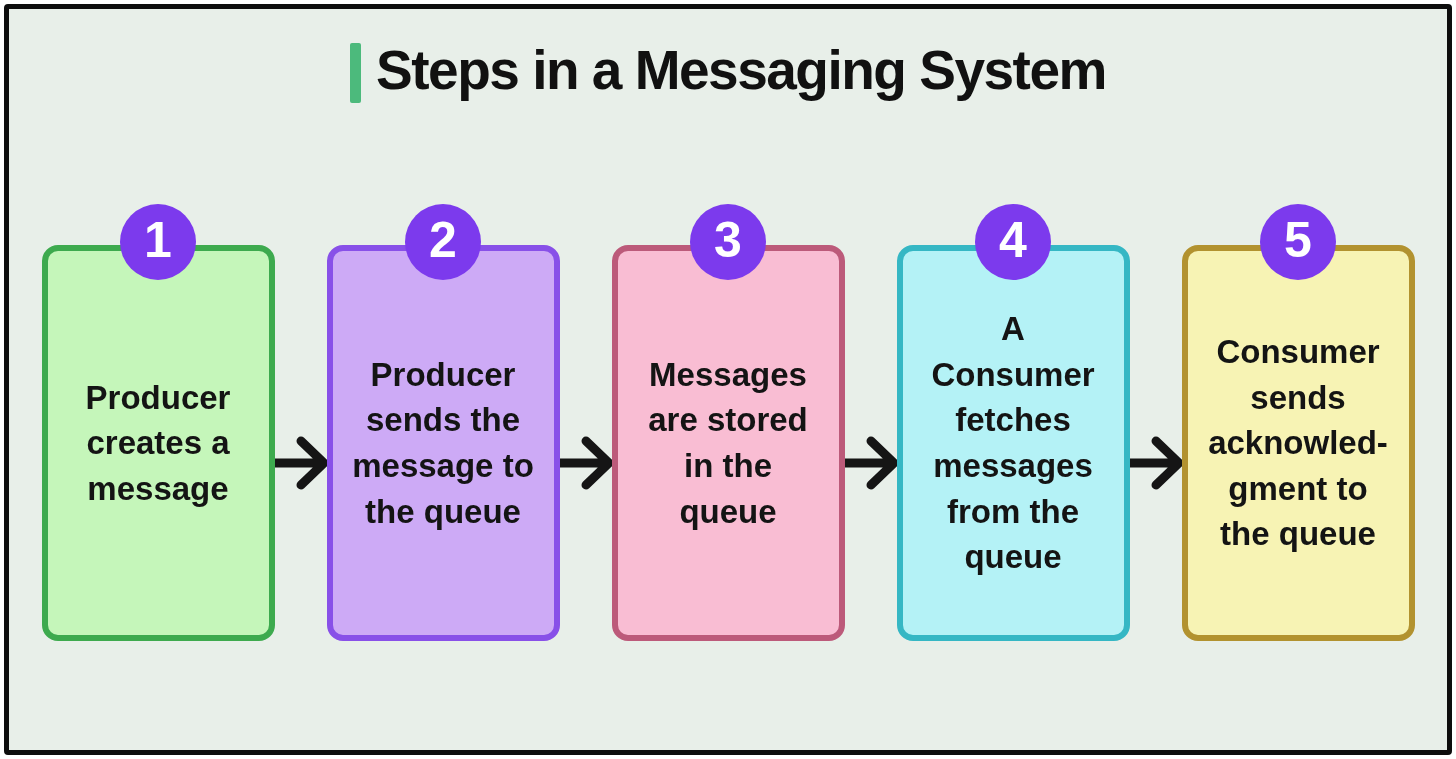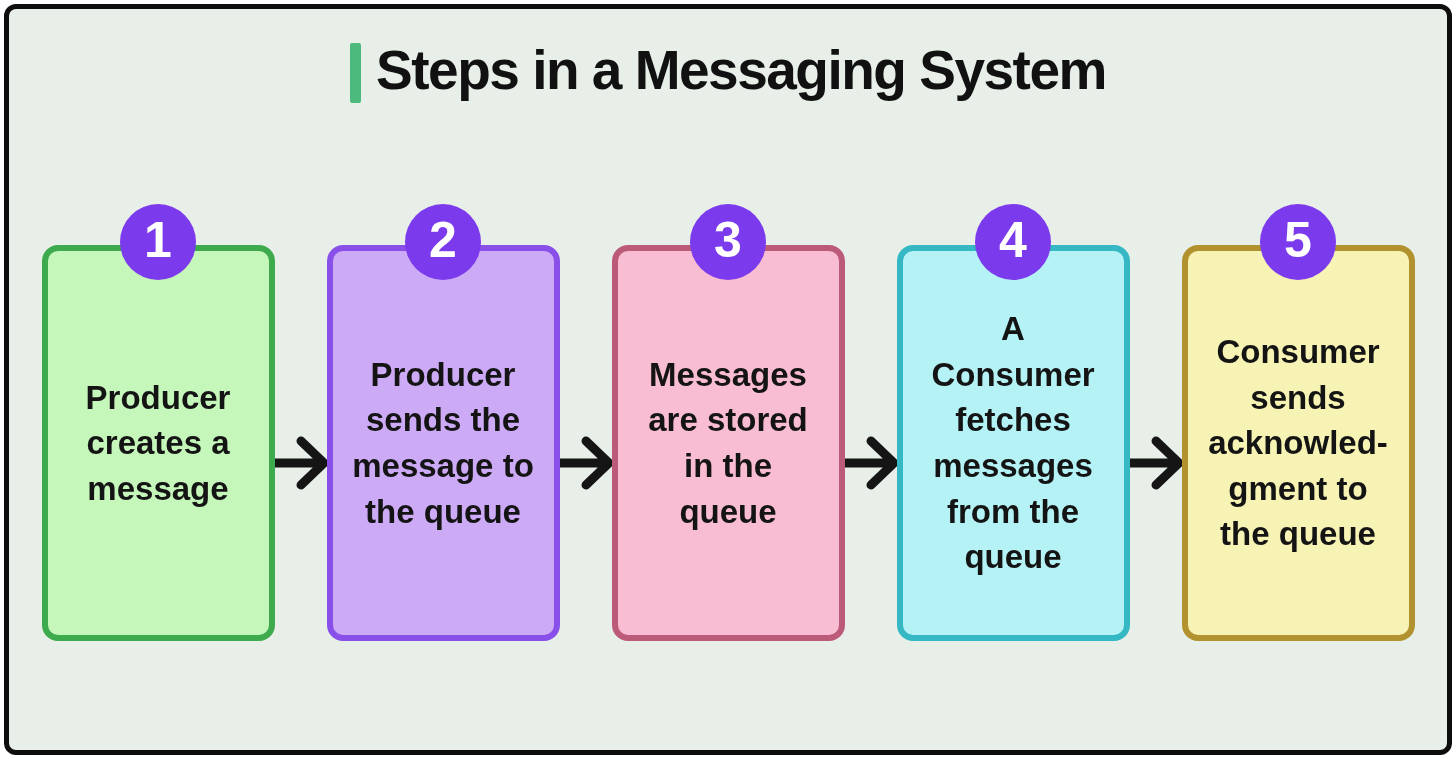--- a/index.html
+++ b/index.html
@@ -7,21 +7,21 @@
     width: 1456px; height: 759px;
     background: #ffffff;
     font-family: "Liberation Sans", "DejaVu Sans", sans-serif;
     overflow: hidden;
   }
   .frame {
     position: absolute;
     left: 4px; top: 4px;
     width: 1448px; height: 751px;
     border: 5px solid #0d0d0d;
-    border-radius: 12px;
+    border-radius: 4px;
     background: #e8efe9;
     overflow: hidden;
   }
   .title-row {
     margin-top: 33px;
     height: 62px;
     display: flex;
     align-items: center;
     justify-content: center;
     gap: 15px;

